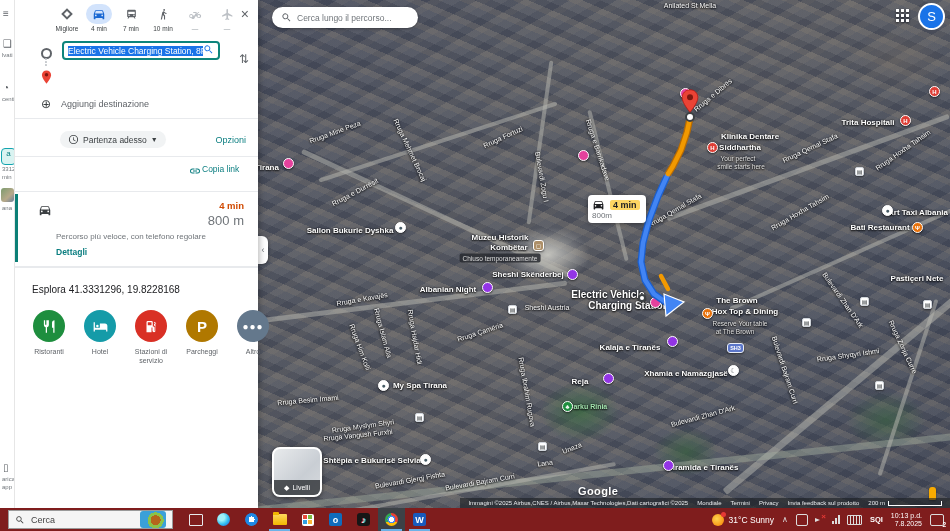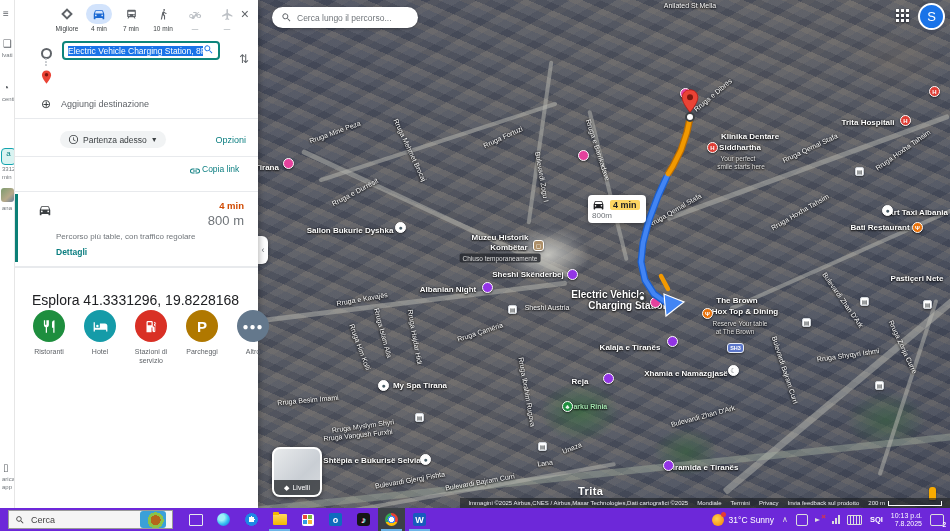--- a/index.html
+++ b/index.html
@@ -47,21 +47,21 @@
   #copylink{position:absolute;left:188px;top:164px;color:#0b7e80;font-size:8.5px;line-height:10.5px;cursor:pointer;}
   #copylink .lic{position:absolute;left:-13px;top:1px;}
   #routecard{position:absolute;left:0;top:192px;width:244px;height:72px;background:#fff;cursor:pointer;}
   #routecard .bar{position:absolute;left:0;top:2px;width:4px;height:68px;background:#0c7f76;}
   #routecard .rc-car{position:absolute;left:24px;top:11px;color:#202124;}
   #routecard .via{position:absolute;left:42px;top:7px;width:138px;font-size:9px;font-weight:bold;color:#202124;line-height:11.5px;}
   #routecard .dur{position:absolute;right:14px;top:8px;font-size:9.5px;font-weight:bold;color:#d04a02;}
   #routecard .dist{position:absolute;right:14px;top:21px;font-size:13px;color:#70757a;}
   #routecard .desc{position:absolute;left:42px;top:40px;width:192px;font-size:8px;color:#70757a;}
   #routecard .det{position:absolute;left:42px;top:55px;font-size:8.5px;font-weight:bold;color:#0b7e80;}
-  #explore-title{position:absolute;left:18px;top:292px;font-size:14px;color:#202124;}
+  #explore-title{position:absolute;left:18px;top:284px;font-size:10px;color:#202124;}
   #cats{position:absolute;left:14px;top:310px;display:flex;gap:9px;}
   .cat{width:42px;display:flex;flex-direction:column;align-items:center;cursor:pointer;}
   .cbub{width:32px;height:32px;border-radius:50%;display:flex;align-items:center;justify-content:center;color:#fff;}
   .clabel{margin-top:6px;font-size:7px;color:#5f6368;text-align:center;line-height:8.5px;}
   
   #map{position:absolute;left:258px;top:0;width:692px;height:508px;overflow:hidden;
     background:
      radial-gradient(ellipse 60px 40px at 290px 255px, rgba(215,214,206,.85), transparent 70%),
      radial-gradient(ellipse 55px 42px at 322px 412px, rgba(58,105,66,.8), transparent 72%),
      radial-gradient(ellipse 55px 40px at 628px 420px, rgba(62,100,70,.7), transparent 72%),
@@ -118,21 +118,21 @@
   #glogo{position:absolute;left:320px;top:485px;color:#fff;font-size:11px;font-weight:bold;letter-spacing:.4px;
          text-shadow:0 1px 2px rgba(0,0,0,.7);}
   #attrib{position:absolute;right:0;top:498px;height:10px;background:rgba(25,28,32,.6);color:#e8eaed;
           font-size:6px;display:flex;align-items:center;gap:9px;padding:0 8px;}
   #attrib .alink{cursor:pointer;}
   #scalebar{display:flex;align-items:center;gap:3px;}
   #scalebar .sline{width:52px;height:4px;border:1px solid #fff;border-top:none;}
   #pegman{position:absolute;left:671px;top:487px;width:7px;height:13px;background:#f9ab00;border-radius:3px 3px 1px 1px;cursor:pointer;box-shadow:0 1px 2px rgba(0,0,0,.5);}
   .evpin{position:absolute;pointer-events:none;}
   
-  #taskbar{position:absolute;left:0;top:508px;width:950px;height:23px;background:#6d28d9;z-index:40;display:flex;align-items:center;}
+  #taskbar{position:absolute;left:0;top:508px;width:950px;height:23px;background:#7f1d1d;z-index:40;display:flex;align-items:center;}
   #tb-search{position:absolute;left:8px;top:2px;width:165px;height:19px;background:#f5f5f5;border:1px solid #9a9a9a;
              display:flex;align-items:center;gap:6px;padding:0 6px;box-sizing:border-box;overflow:hidden;}
   #tb-search span{font-size:9px;color:#444;}
   #tb-deco{margin-left:auto;width:26px;height:17px;border-radius:3px;
            background:radial-gradient(circle at 60% 55%,#b5651d 0 5px,#8bc34a 5px 8px,#3aa0d8 8px);}
   .tbi{position:absolute;top:0;width:27px;height:23px;display:flex;align-items:center;justify-content:center;cursor:pointer;}
   .tbi.open::after{content:"";position:absolute;left:3px;bottom:0;width:21px;height:2px;background:#6cb2e8;}
   .tbi.active{background:#3c4146;}
   .ic-edge{width:13px;height:13px;border-radius:50%;background:radial-gradient(circle at 35% 35%,#9ff0f8 0 25%,#35c1f1 55%,#1b4fd8 100%);}
   .ic-media{width:13px;height:13px;border-radius:50%;background:radial-gradient(circle,#fff 0 3px,#1e88e5 3px 6.5px,#0d47a1 6.5px);}
@@ -281,21 +281,21 @@
   <div class="divider" style="top:191px;"></div>
   <div id="routecard">
     <div class="bar"></div>
     <div class="rc-car">
       <svg width="14" height="14" viewBox="0 0 24 24">
           <path fill="#3c4043" d="M18.9 6.5A1.5 1.5 0 0017.5 5.5h-11c-.65 0-1.2.4-1.4 1L3 12v8a1 1 0 001 1h1a1 1 0 001-1v-1h12v1a1 1 0 001 1h1a1 1 0 001-1v-8l-2.1-5.5zM6.5 7h11l1.5 4h-14l1.5-4zM6.5 16a1.5 1.5 0 110-3 1.5 1.5 0 010 3zm11 0a1.5 1.5 0 110-3 1.5 1.5 0 010 3z"></path>
         </svg>
     </div>
     <div class="dur">4 min</div>
     <div class="dist">800 m</div>
-    <div class="desc">Percorso più table, con traffico regolare</div>
+    <div class="desc">Percorso più veloce, con telefono regolare</div>
     <div class="det">Dettagli</div>
   </div>
   <div class="divider" style="top:266px;height:2px;"></div>
 
   <div id="explore-title">Esplora 41.3331296, 19.8228168</div>
   <div id="cats">
       <div class="cat">
         <div class="cbub" style="background: rgb(30, 142, 62);">
           <svg viewBox="0 0 24 24" width="15" height="15">
             <path fill="currentColor" d="M11 9H9V2H7v7H5V2H3v7c0 2.1 1.3 3.7 3 4V22h2v-9c1.7-.3 3-1.9 3-4V2h-2v7zm5-3v8h2v8h2V2c-2.2 0-4 1.8-4 4z"></path>
@@ -475,21 +475,21 @@
   <div id="appsgrid"></div>
   <div id="avatar">S</div>
 
   <div id="collapse">‹</div>
   <div id="layersbtn">
     <div class="lband">
         <span>◆</span>
         <span>Livelli</span>
       </div>
   </div>
-  <div id="glogo">Trita</div>
+  <div id="glogo">Google</div>
   <div id="pegman"></div>
   <div id="attrib">
     <span>Immagini ©2025 Airbus,CNES / Airbus,Maxar Technologies,Dati cartografici ©2025</span>
     <span class="alink">Mondiale</span>
     <span class="alink">Termini</span>
     <span class="alink">Privacy</span>
     <span class="alink">Invia feedback sul prodotto</span>
     <span id="scalebar">
       <span>200 m</span>
       <span class="sline"></span>

